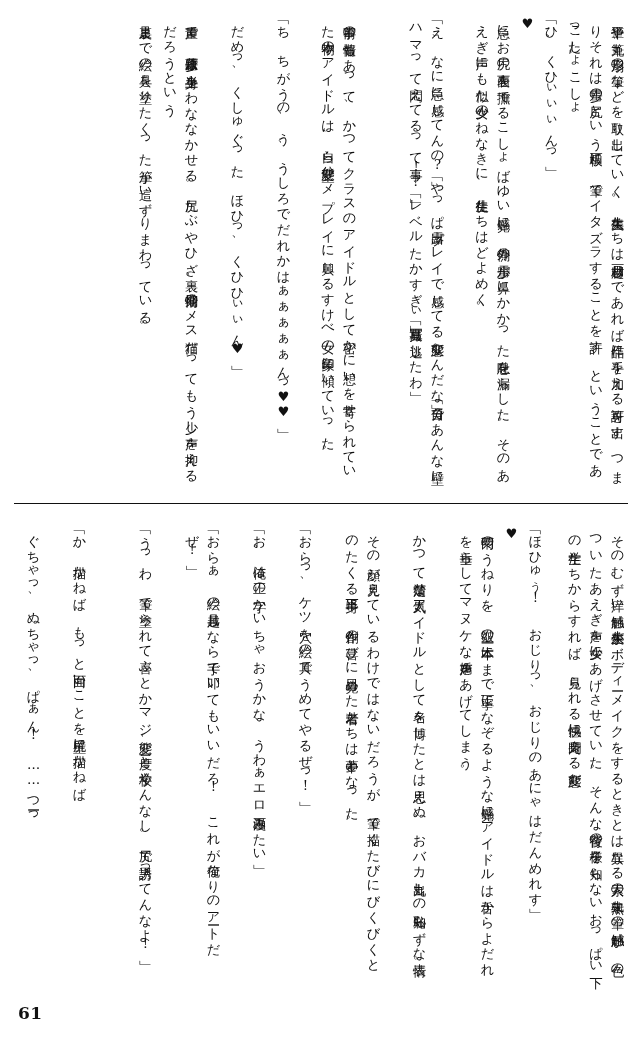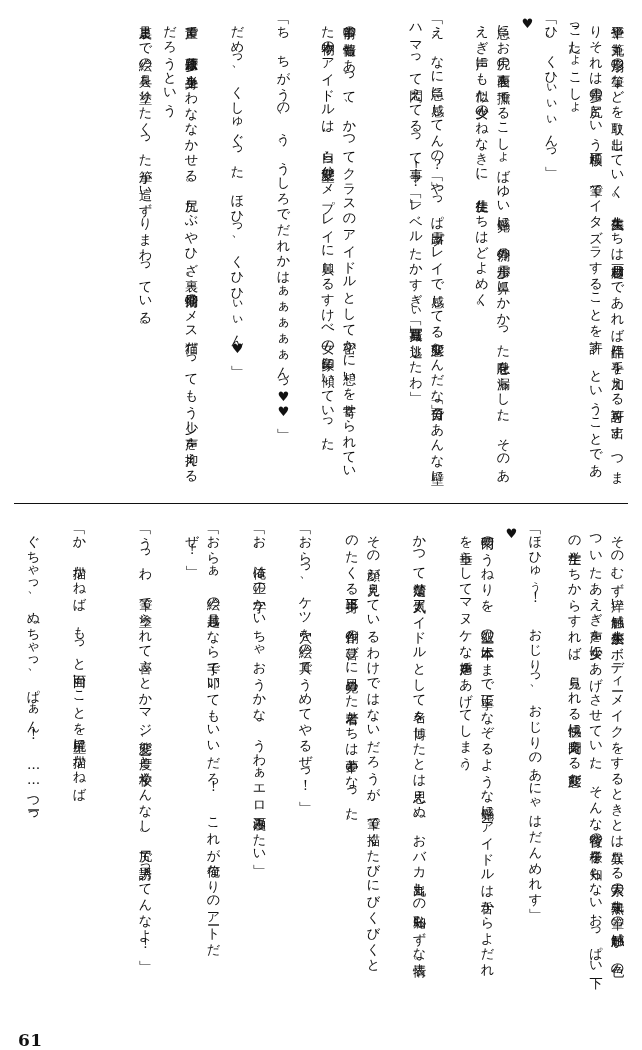--- a/index.html
+++ b/index.html
@@ -63,21 +63,21 @@
   }
   #lower-panel .vtext-block {
     top: 14px;
     height: 452px;
   }
 
   
   #page-number {
     position: absolute;
     left: 18px;
-    bottom: 0;
+    bottom: 27px;
     font-family: "DejaVu Serif", "Liberation Serif", serif;
     font-size: 17px;
     font-weight: bold;
     color: #111111;
     letter-spacing: 0.5px;
   }
 </style>
 </head>
 <body>
 

